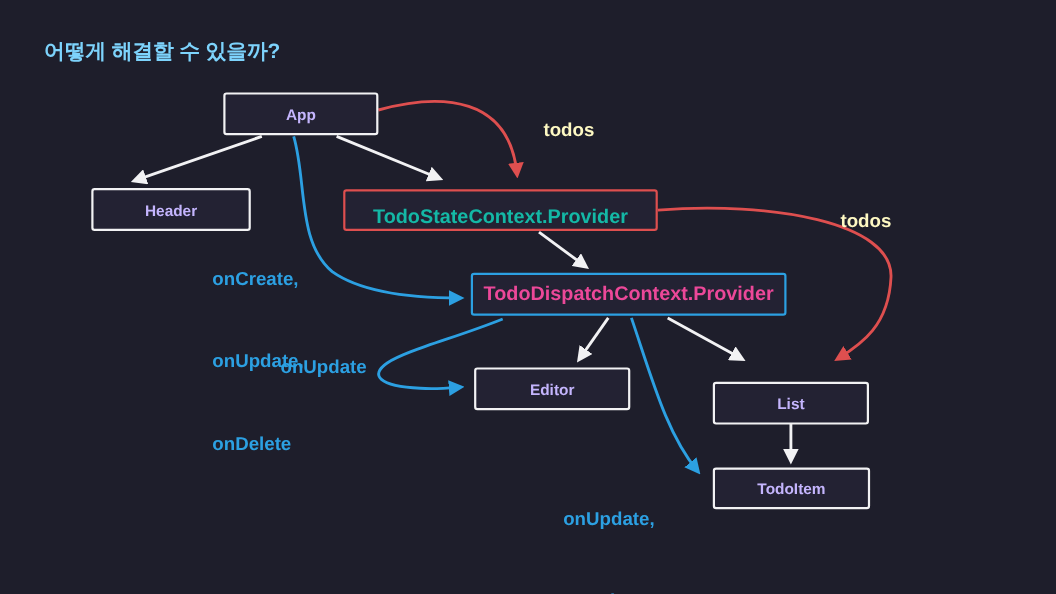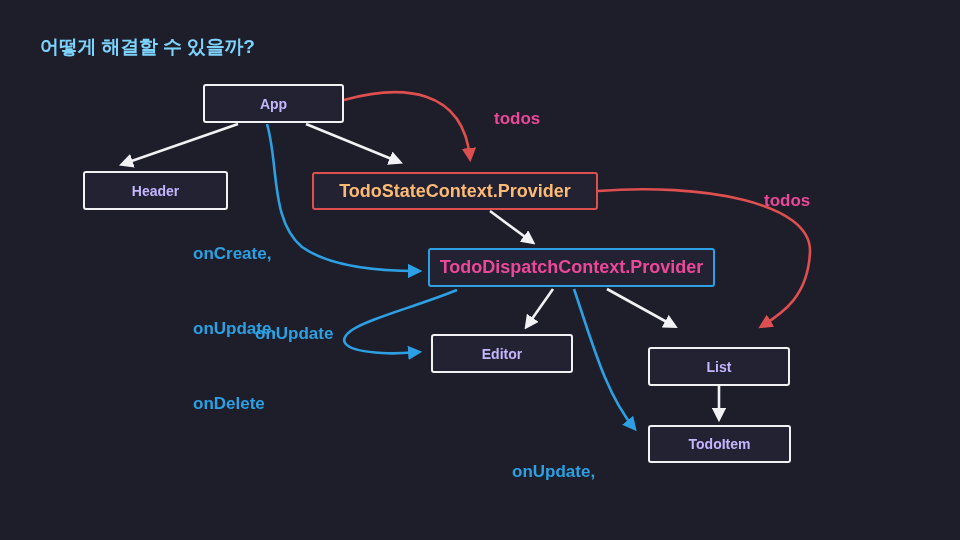--- a/index.html
+++ b/index.html
@@ -40,39 +40,39 @@
     display: flex;
     align-items: center;
     justify-content: center;
     border: 2px solid #f2f2f4;
     border-radius: 3px;
     background: #232233;
     color: #c4b5fd;
     font-size: 14px;
     font-weight: 700;
   }
-  .node.red   { border-color: #de4f4f; color: #fdba74; }
+  .node.red   { border-color: #de4f4f; color: #14b8a6; align-items: flex-end; }
   .node.blue  { border-color: #2ca0e2; color: #ec4899; }
 
   .node-app      { left: 203px; top: 84px;  width: 141px; height: 39px; }
   .node-header   { left: 83px;  top: 171px; width: 145px; height: 39px; }
   .node-state    { left: 312px; top: 172px; width: 286px; height: 38px; font-size: 18px; }
   .node-dispatch { left: 428px; top: 248px; width: 287px; height: 39px; font-size: 18px; }
   .node-editor   { left: 431px; top: 334px; width: 142px; height: 39px; justify-content: center; }
   .node-list     { left: 648px; top: 335px; width: 142px; height: 39px; margin-top: 12px; }
   .node-todoitem { left: 648px; top: 425px; width: 143px; height: 38px; }
 
   .edge-label {
     position: absolute;
     font-size: 17px;
     font-weight: 700;
     line-height: 25px;
     white-space: pre;
   }
-  .edge-label.red  { color: #ec4899; }
+  .edge-label.red  { color: #fef9c3; }
   .edge-label.blue { color: #2ca0e2; }
 
   .label-todos-top     { left: 494px; top: 106px; }
   .label-todos-right   { left: 764px; top: 188px; }
   .label-app-dispatch  { left: 193px; top: 191px; }
   .label-oncreate      { left: 255px; top: 321px; }
   .label-update-delete { left: 512px; top: 409px; }
 </style>
 </head>
 <body>

